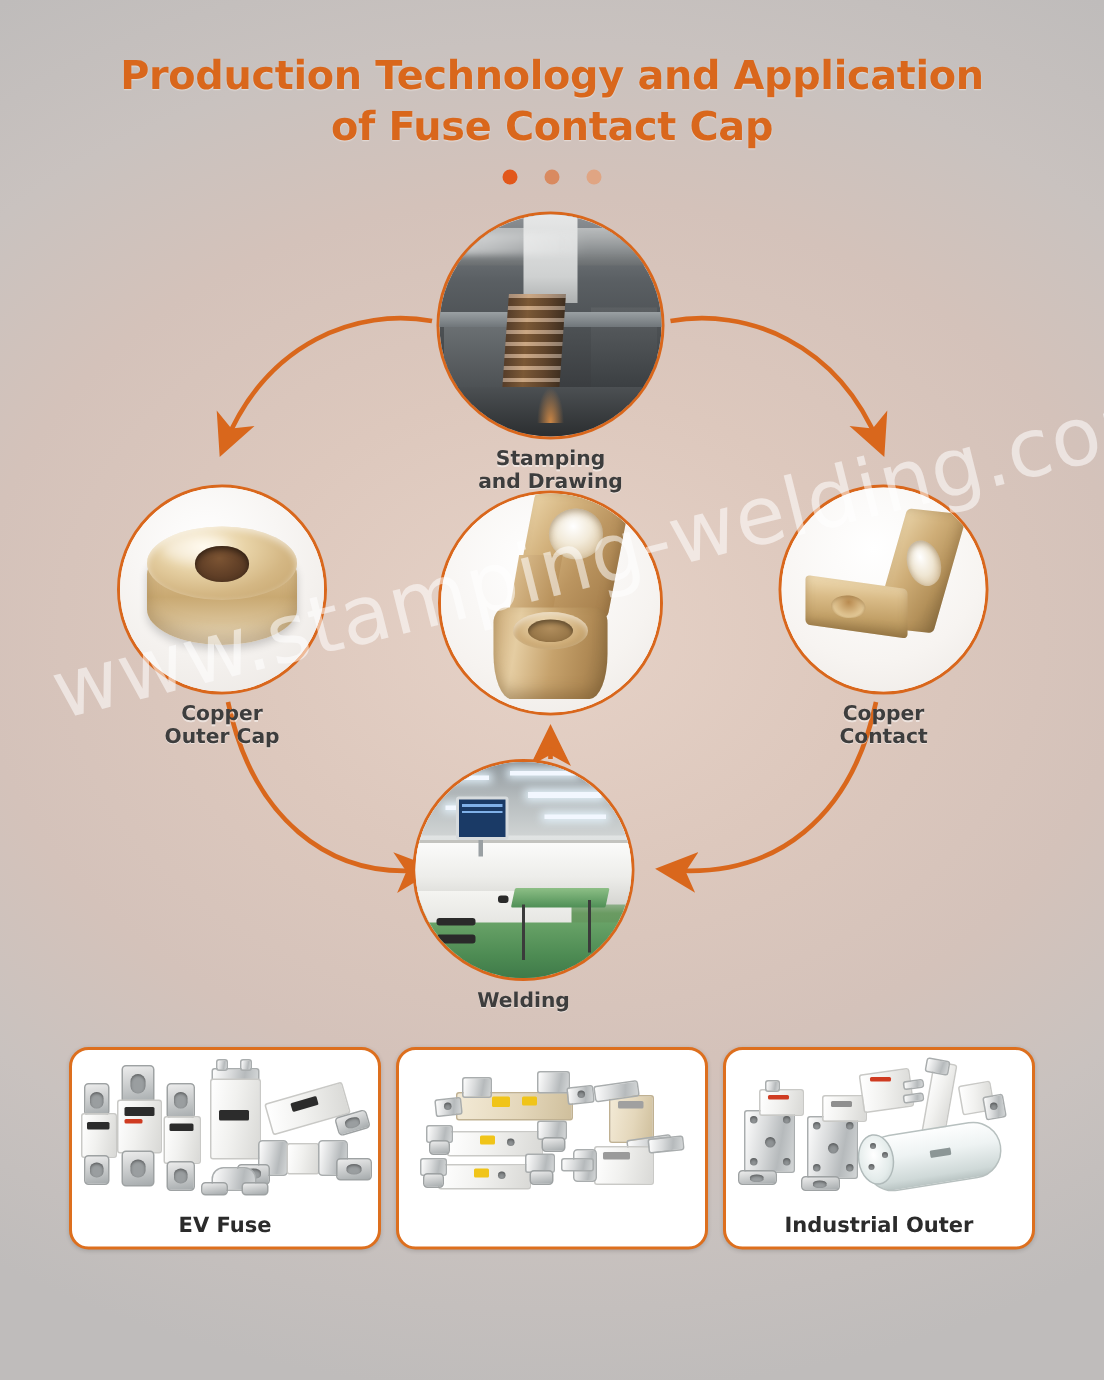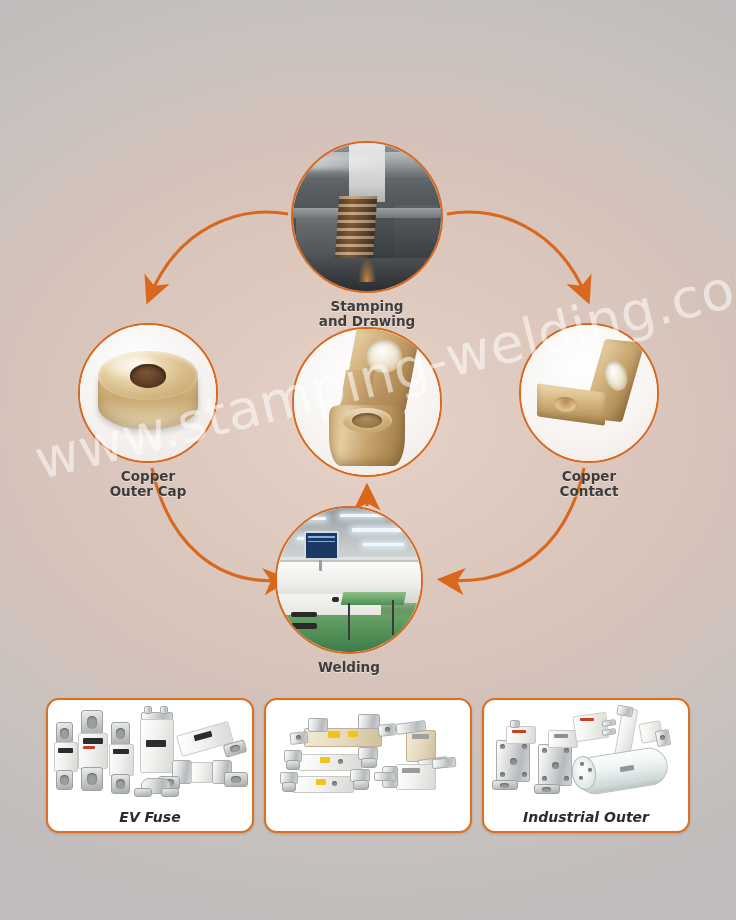--- a/index.html
+++ b/index.html
@@ -242,21 +242,21 @@
   #bottom-heading {
     padding-left: 48px;
     color: #2f2f2f;
     font-size: 15.2px;
     font-weight: bold;
     font-family: "DejaVu Sans", sans-serif;
     letter-spacing: -0.35px;
     text-shadow: 0 1px 0 rgba(255,255,255,0.45);
     white-space: nowrap;
   }
-  #panels { display: flex; gap: 10px; padding: 8px 44px 0 46px; font-style: italic; }
+  #panels { display: flex; gap: 10px; padding: 8px 44px 0 46px; }
   .panel {
     position: relative;
     width: 208px; height: 135px;
     background: #fff;
     border: 2px solid #dd6f1e;
     border-radius: 13px;
     overflow: hidden;
     box-shadow: 0 1px 3px rgba(0,0,0,.16);
   }
   .panel-art { position: absolute; left: 0; top: 0; width: 100%; height: 100px; }
@@ -280,20 +280,29 @@
   .hole-oval { background:#9a9ea0; border-radius:50%/38%; box-shadow: inset 0 1px 2px rgba(0,0,0,.4); }
   .lbl-blk { background:#2c2c2c; border-radius:1px; }
   .lbl-ylw { background:#f0c419; border-radius:1px; }
   .lbl-red { background:#cf3b21; border-radius:1px; }
 </style>
 </head>
 <body>
 
 <div id="poster">
 
+  <div id="title-block">
+    <div class="title-line">Production Technology and Application</div>
+    <div class="title-line">of Fuse Contact Cap</div>
+    <div id="title-dots">
+      <span style="background:#e2571a"></span>
+      <span style="background:#d98a60"></span>
+      <span style="background:#e0a583"></span>
+    </div>
+  </div>
 
   <svg id="arrows" viewBox="0 0 736 700">
     <defs>
       <marker id="ah" markerWidth="10" markerHeight="10" refX="6" refY="5" orient="auto" markerUnits="strokeWidth">
         <path d="M0,0.6 L9,5 L0,9.4 L2.4,5 Z" fill="#d9671c"></path>
       </marker>
     </defs>
 
     <path d="M 288 214 C 238 205, 178 228, 150 296" fill="none" stroke="#d9671c" stroke-width="3.1" marker-end="url(#ah)"></path>
 

